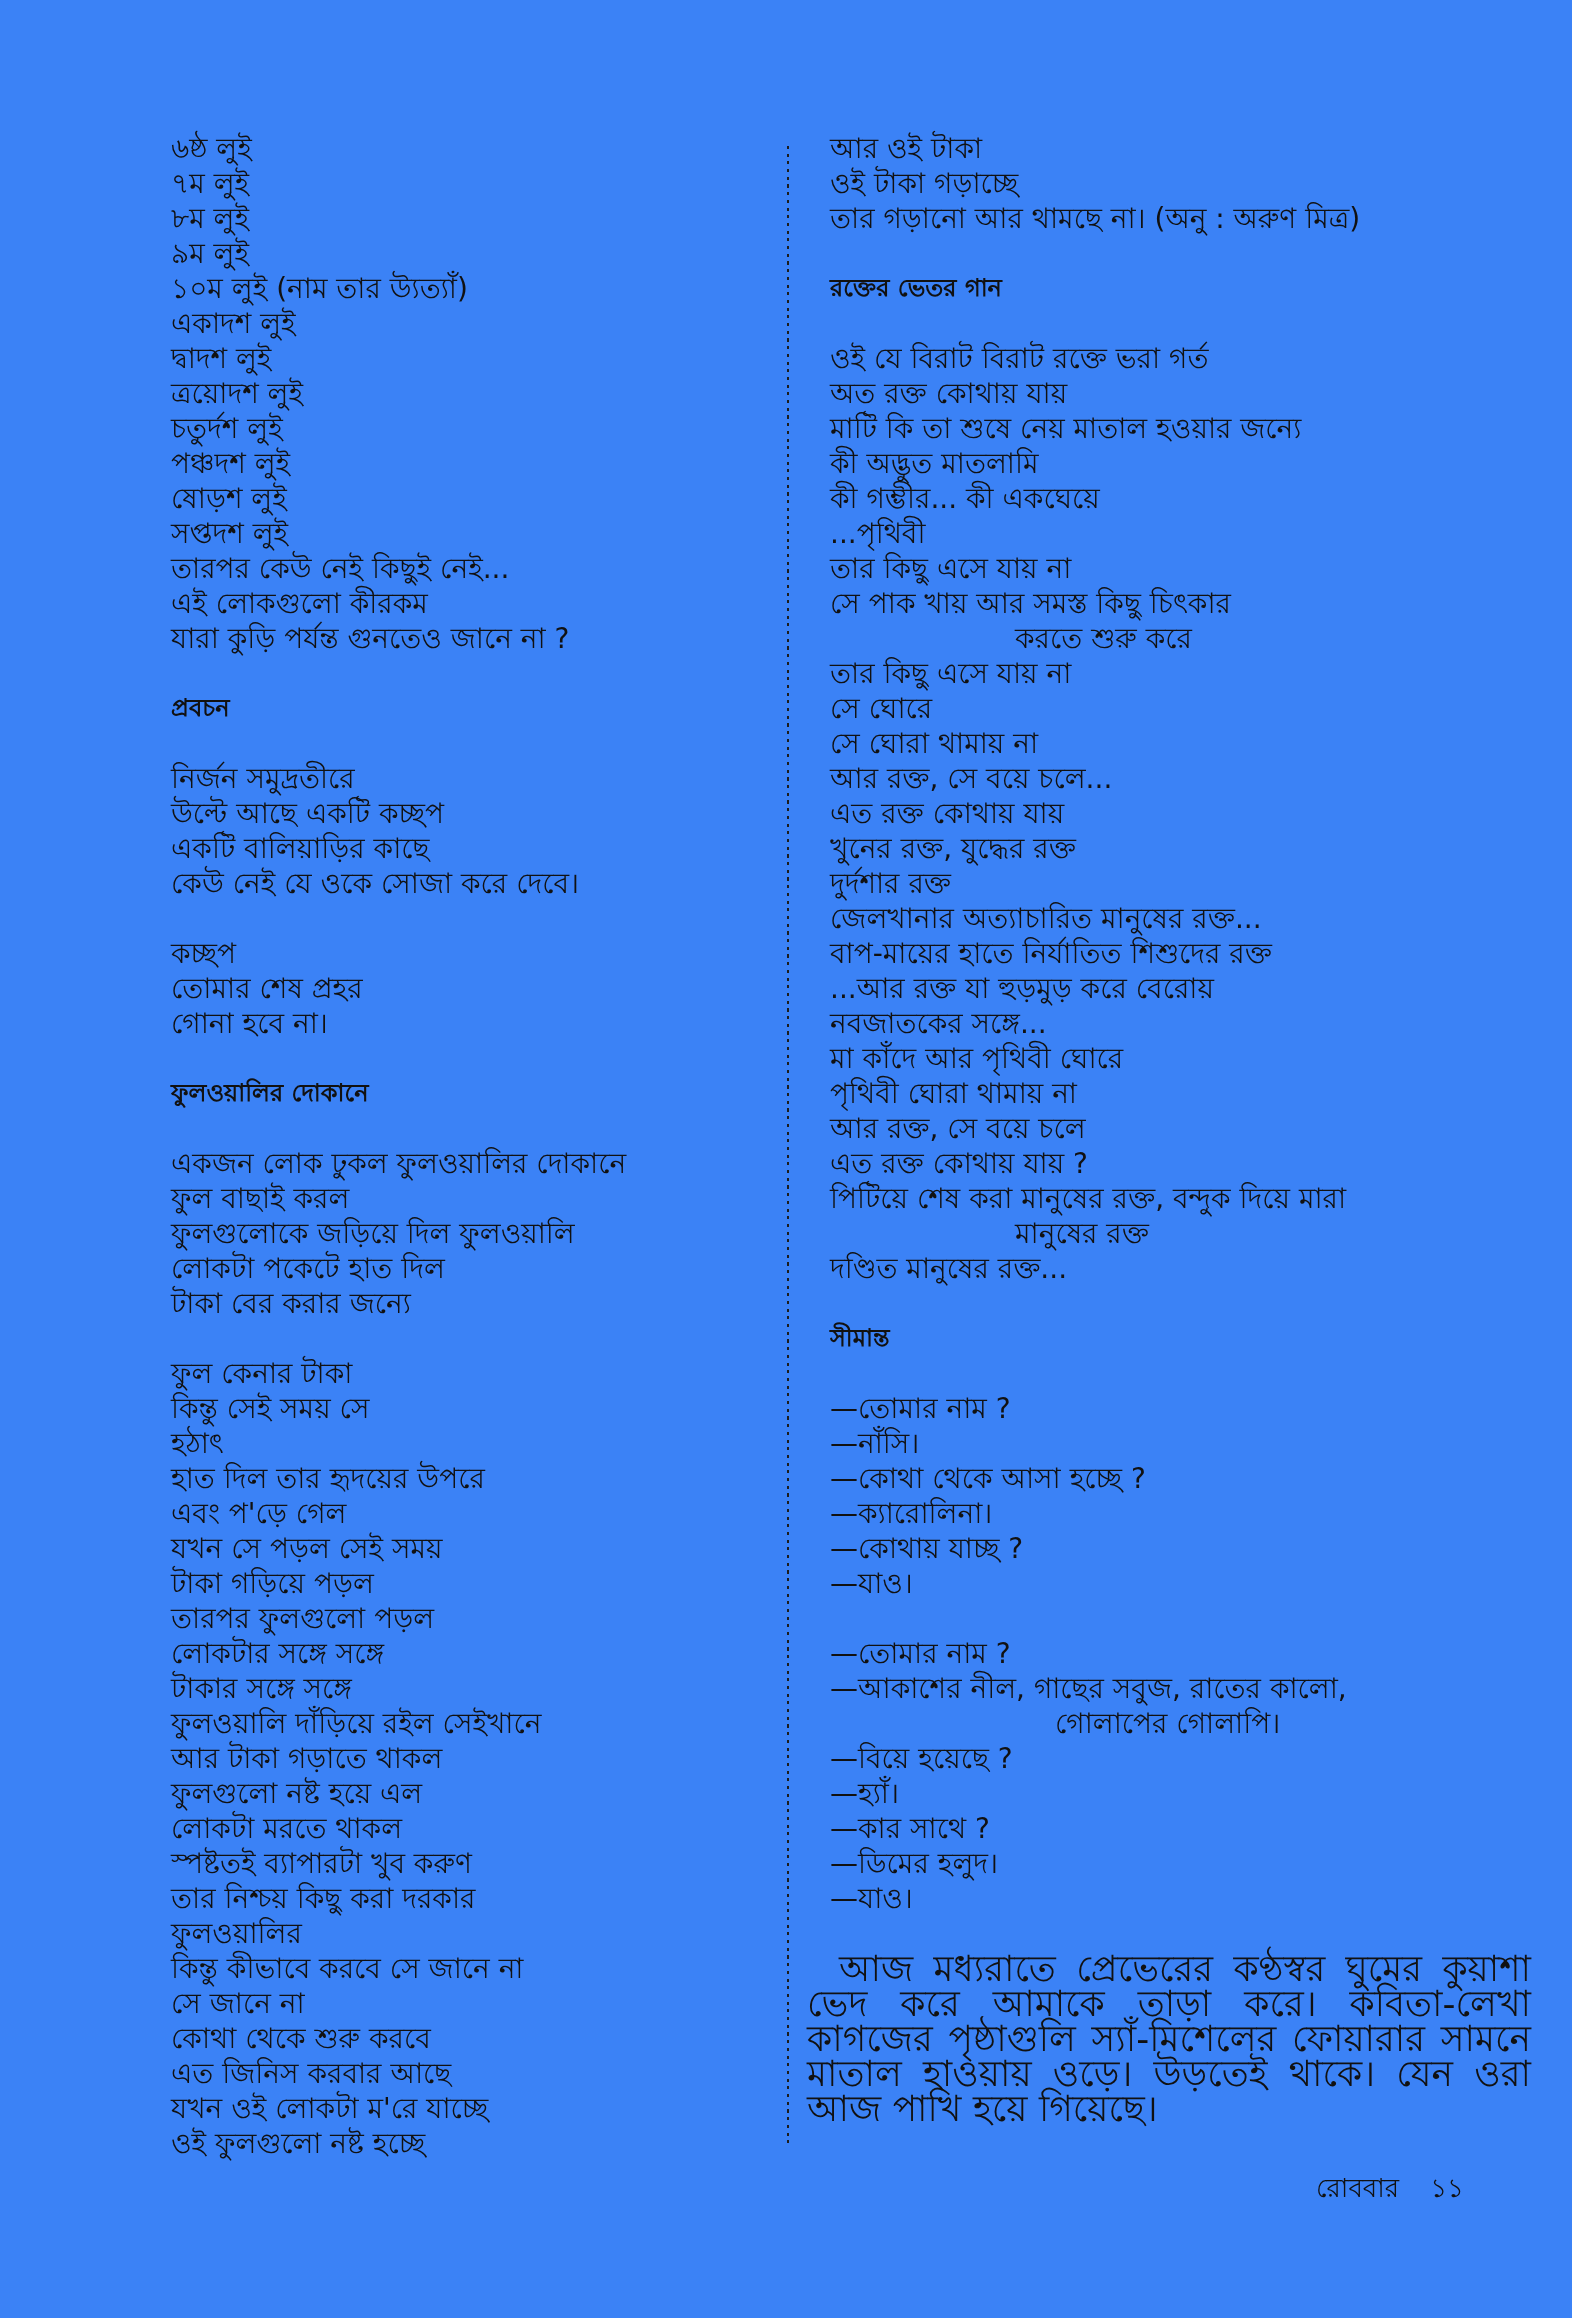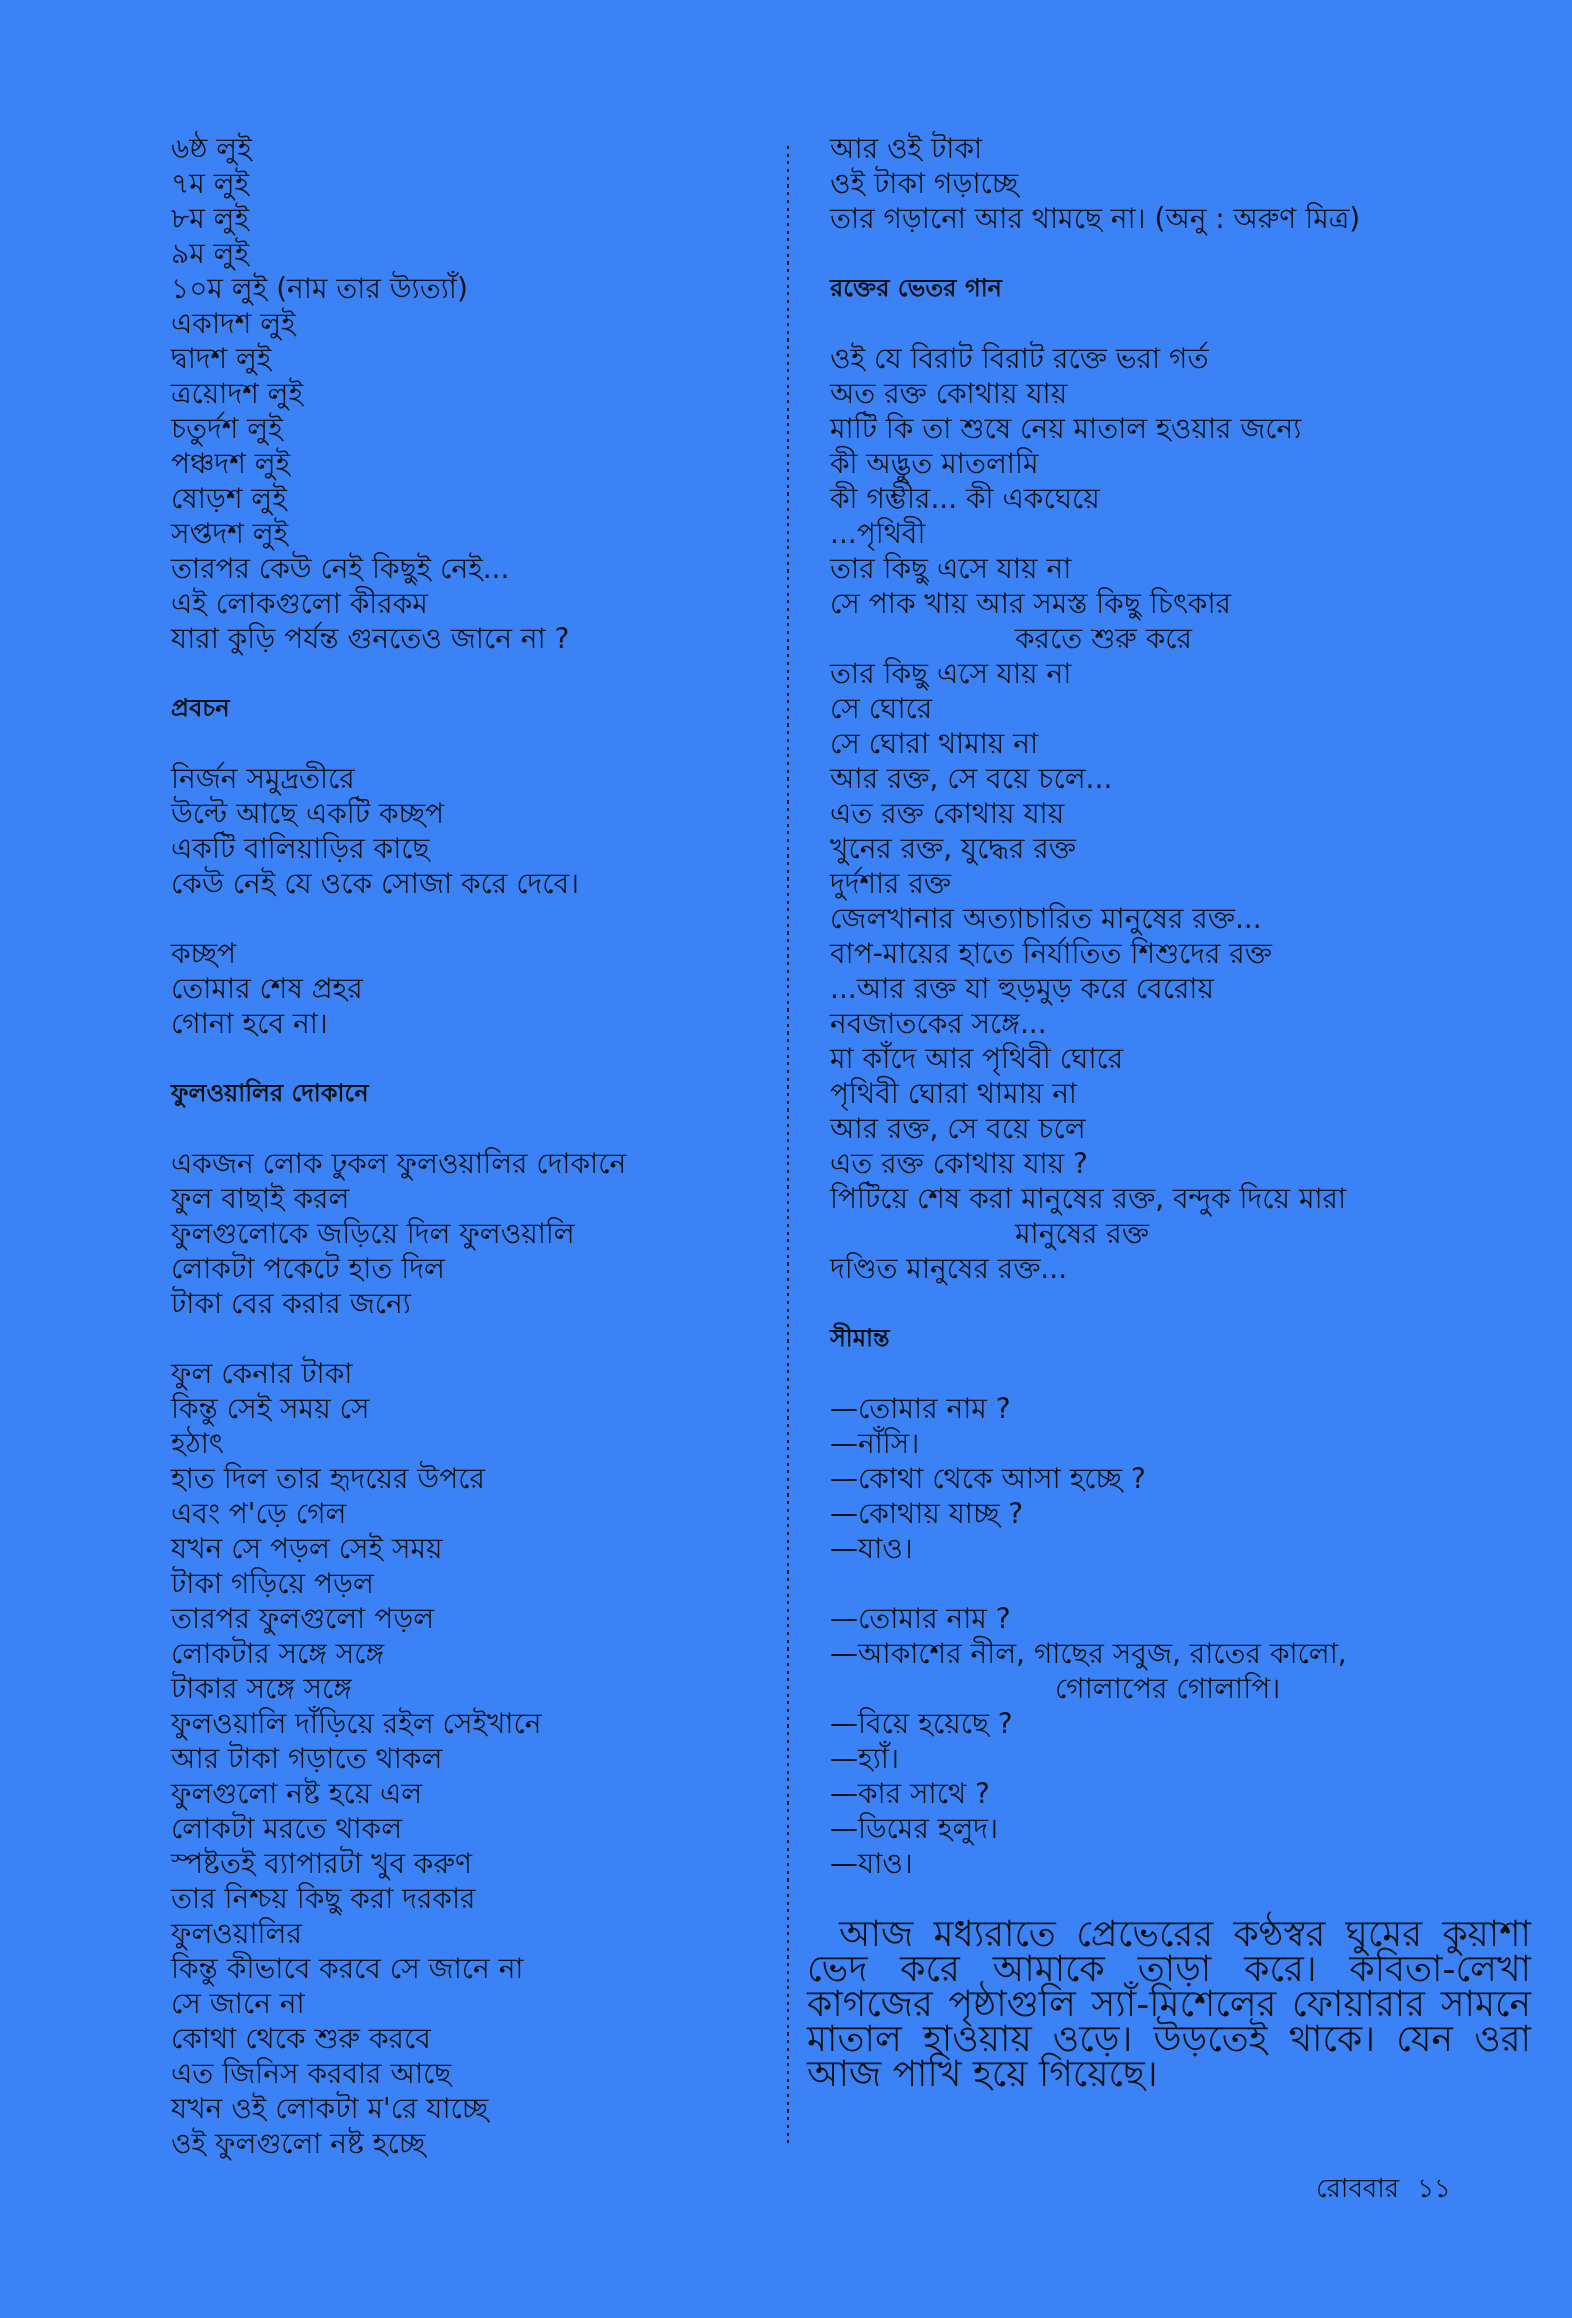--- a/index.html
+++ b/index.html
@@ -44,21 +44,21 @@
     text-indent: 32px;
   }
   .footer {
     position: absolute;
     left: 1316px;
     top: 2171px;
     font-size: 26px;
     line-height: 34px;
     white-space: nowrap;
   }
-  .footer .page-num { margin-left: 18px; }
+  .footer .page-num { margin-left: 31px; }
 </style>
 </head>
 <body>
 
 <div class="page">
   <div class="column col-left">
       <div class="block stanza">
         <div class="line">৬ষ্ঠ লুই</div>
         <div class="line">৭ম লুই</div>
         <div class="line">৮ম লুই</div>
@@ -158,20 +158,21 @@
         <div class="line">এত রক্ত কোথায় যায় ?</div>
         <div class="line">পিটিয়ে শেষ করা মানুষের রক্ত, বন্দুক দিয়ে মারা</div>
         <div class="line" style="padding-left: 185px;">মানুষের রক্ত</div>
         <div class="line">দণ্ডিত মানুষের রক্ত...</div>
       </div>
       <div class="block heading">সীমান্ত</div>
       <div class="block stanza">
         <div class="line">—তোমার নাম ?</div>
         <div class="line">—নাঁসি।</div>
         <div class="line">—কোথা থেকে আসা হচ্ছে ?</div>
+        <div class="line">—ক্যারোলিনা।</div>
         <div class="line">—কোথায় যাচ্ছ ?</div>
         <div class="line">—যাও।</div>
       </div>
       <div class="block stanza">
         <div class="line">—তোমার নাম ?</div>
         <div class="line">—আকাশের নীল, গাছের সবুজ, রাতের কালো,</div>
         <div class="line" style="padding-left: 225px;">গোলাপের গোলাপি।</div>
         <div class="line">—বিয়ে হয়েছে ?</div>
         <div class="line">—হ্যাঁ।</div>
         <div class="line">—কার সাথে ?</div>

